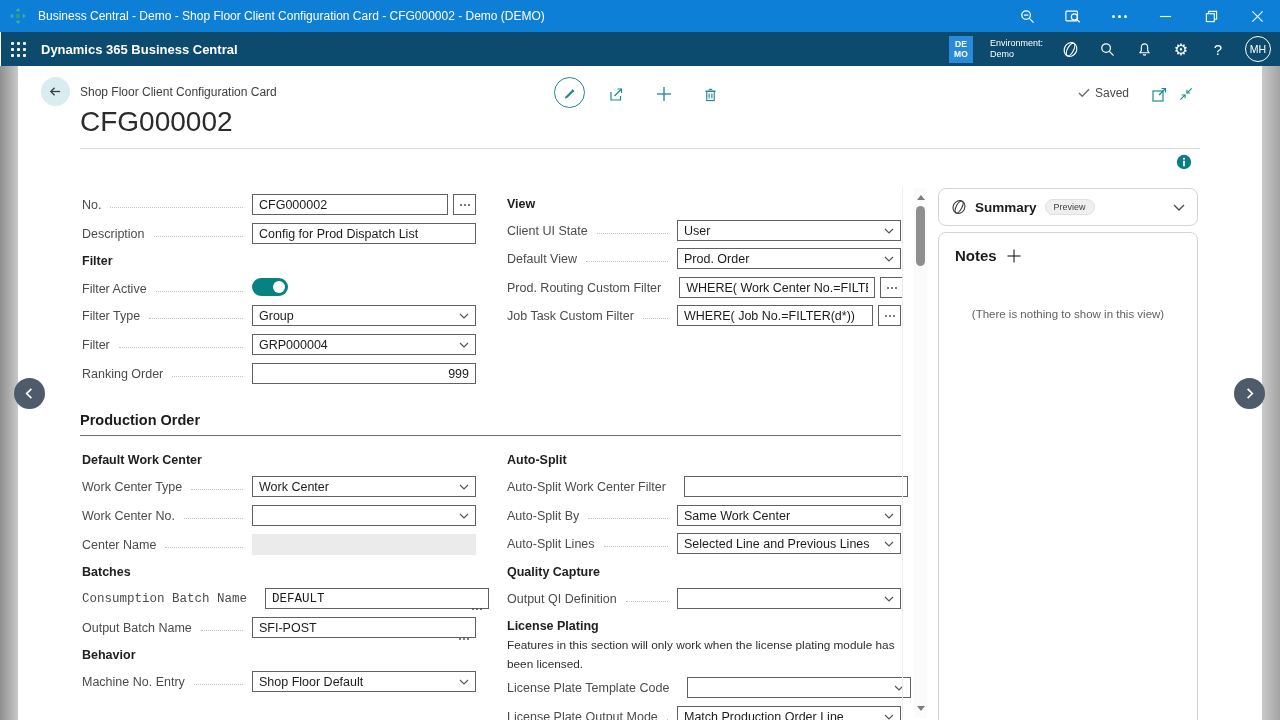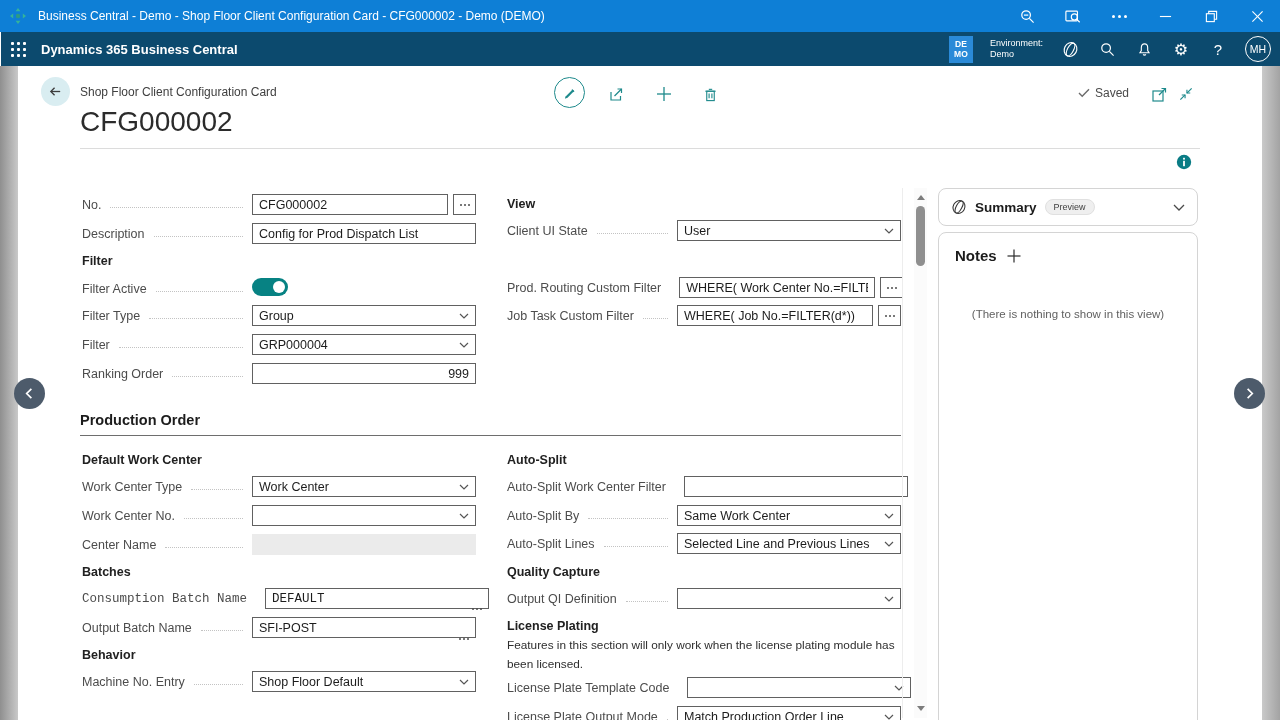--- a/index.html
+++ b/index.html
@@ -360,20 +360,32 @@
       <span class="leader"></span>
     <span class="fwrap">
         <input class="fld withchev" value="User" style="">
       <span class="chev">
           <svg viewBox="0 0 10 6" width="10" height="6" stroke="#565656" fill="none" stroke-width="1.2">
             <polyline points="1,1 5,5 9,1"></polyline>
           </svg>
         </span>
       </span>
   </div>
+  <div class="row r" style="top:182px;">
+    <span class="lbl">Default View</span>
+      <span class="leader"></span>
+    <span class="fwrap">
+        <input class="fld withchev" value="Prod. Order" style="">
+      <span class="chev">
+          <svg viewBox="0 0 10 6" width="10" height="6" stroke="#565656" fill="none" stroke-width="1.2">
+            <polyline points="1,1 5,5 9,1"></polyline>
+          </svg>
+        </span>
+      </span>
+  </div>
   <div class="row r" style="top:211px;">
     <span class="lbl">Prod. Routing Custom Filter</span>
       <span class="leader"></span>
     <span class="fwrap">
         <input class="fld short" value="WHERE( Work Center No.=FILTER(engine" style="">
       <button class="assistbtn">
           <span class="dotsg">
             <i></i>
             <i></i>
             <i></i>

